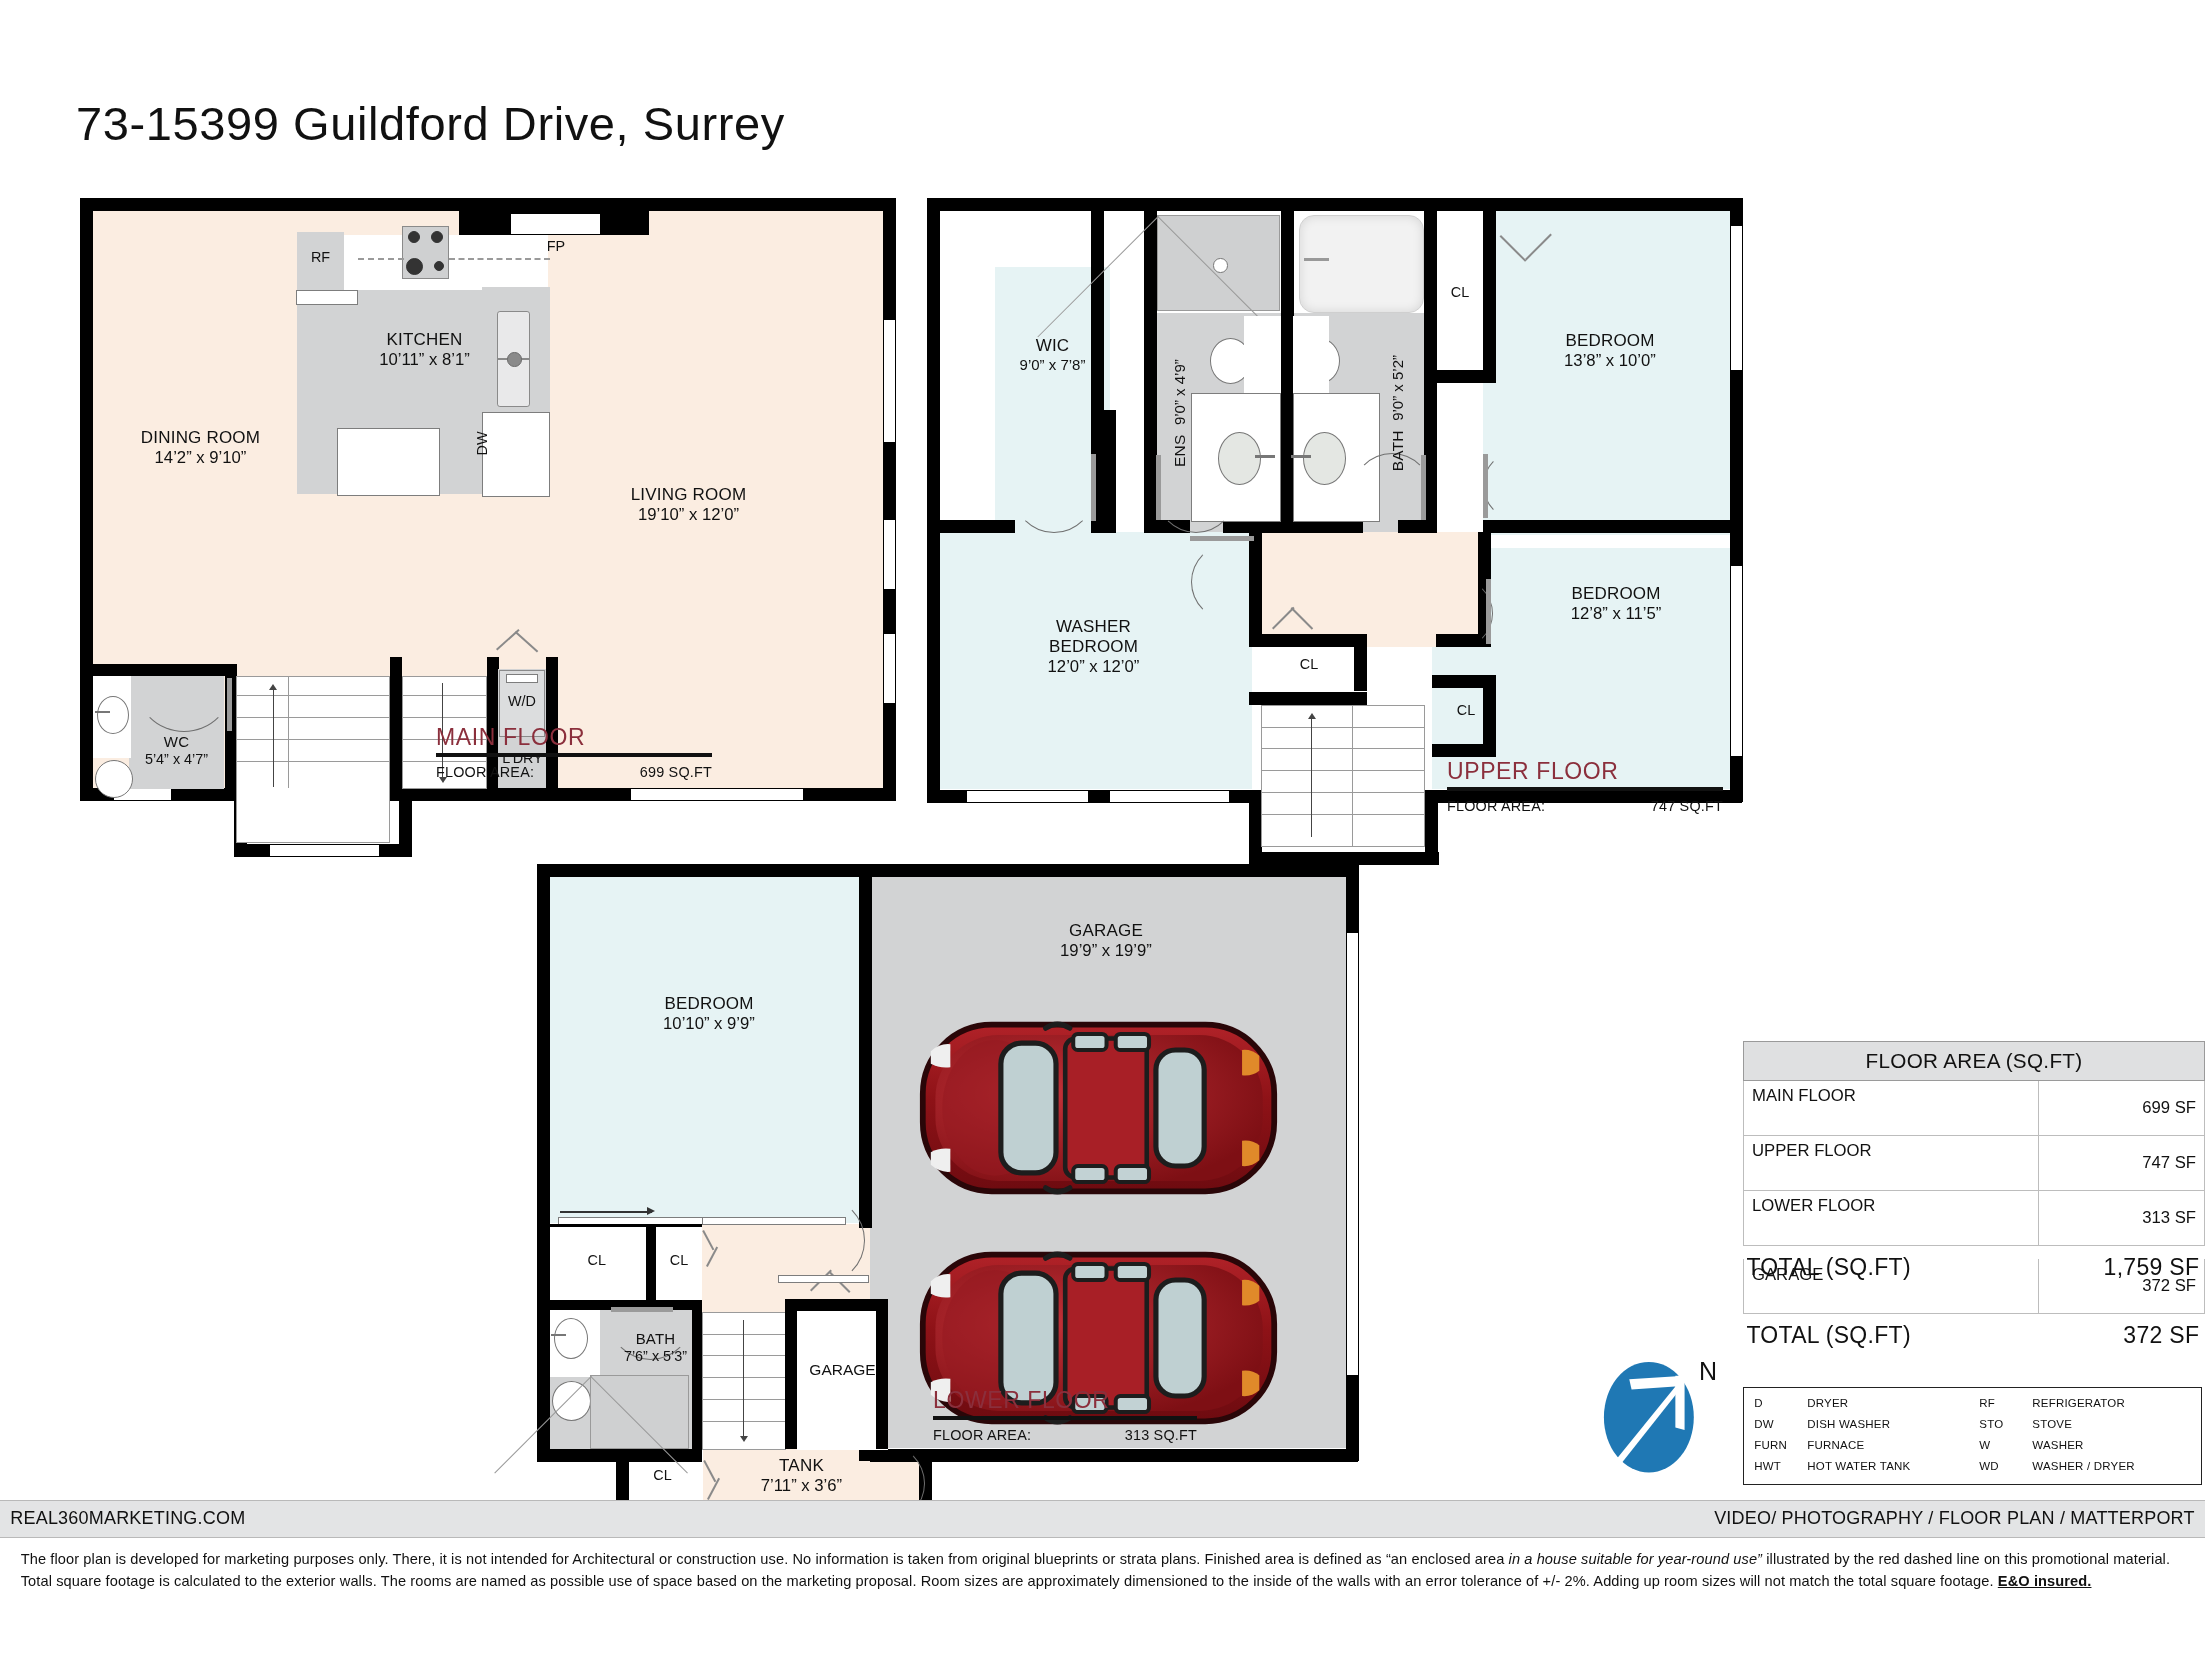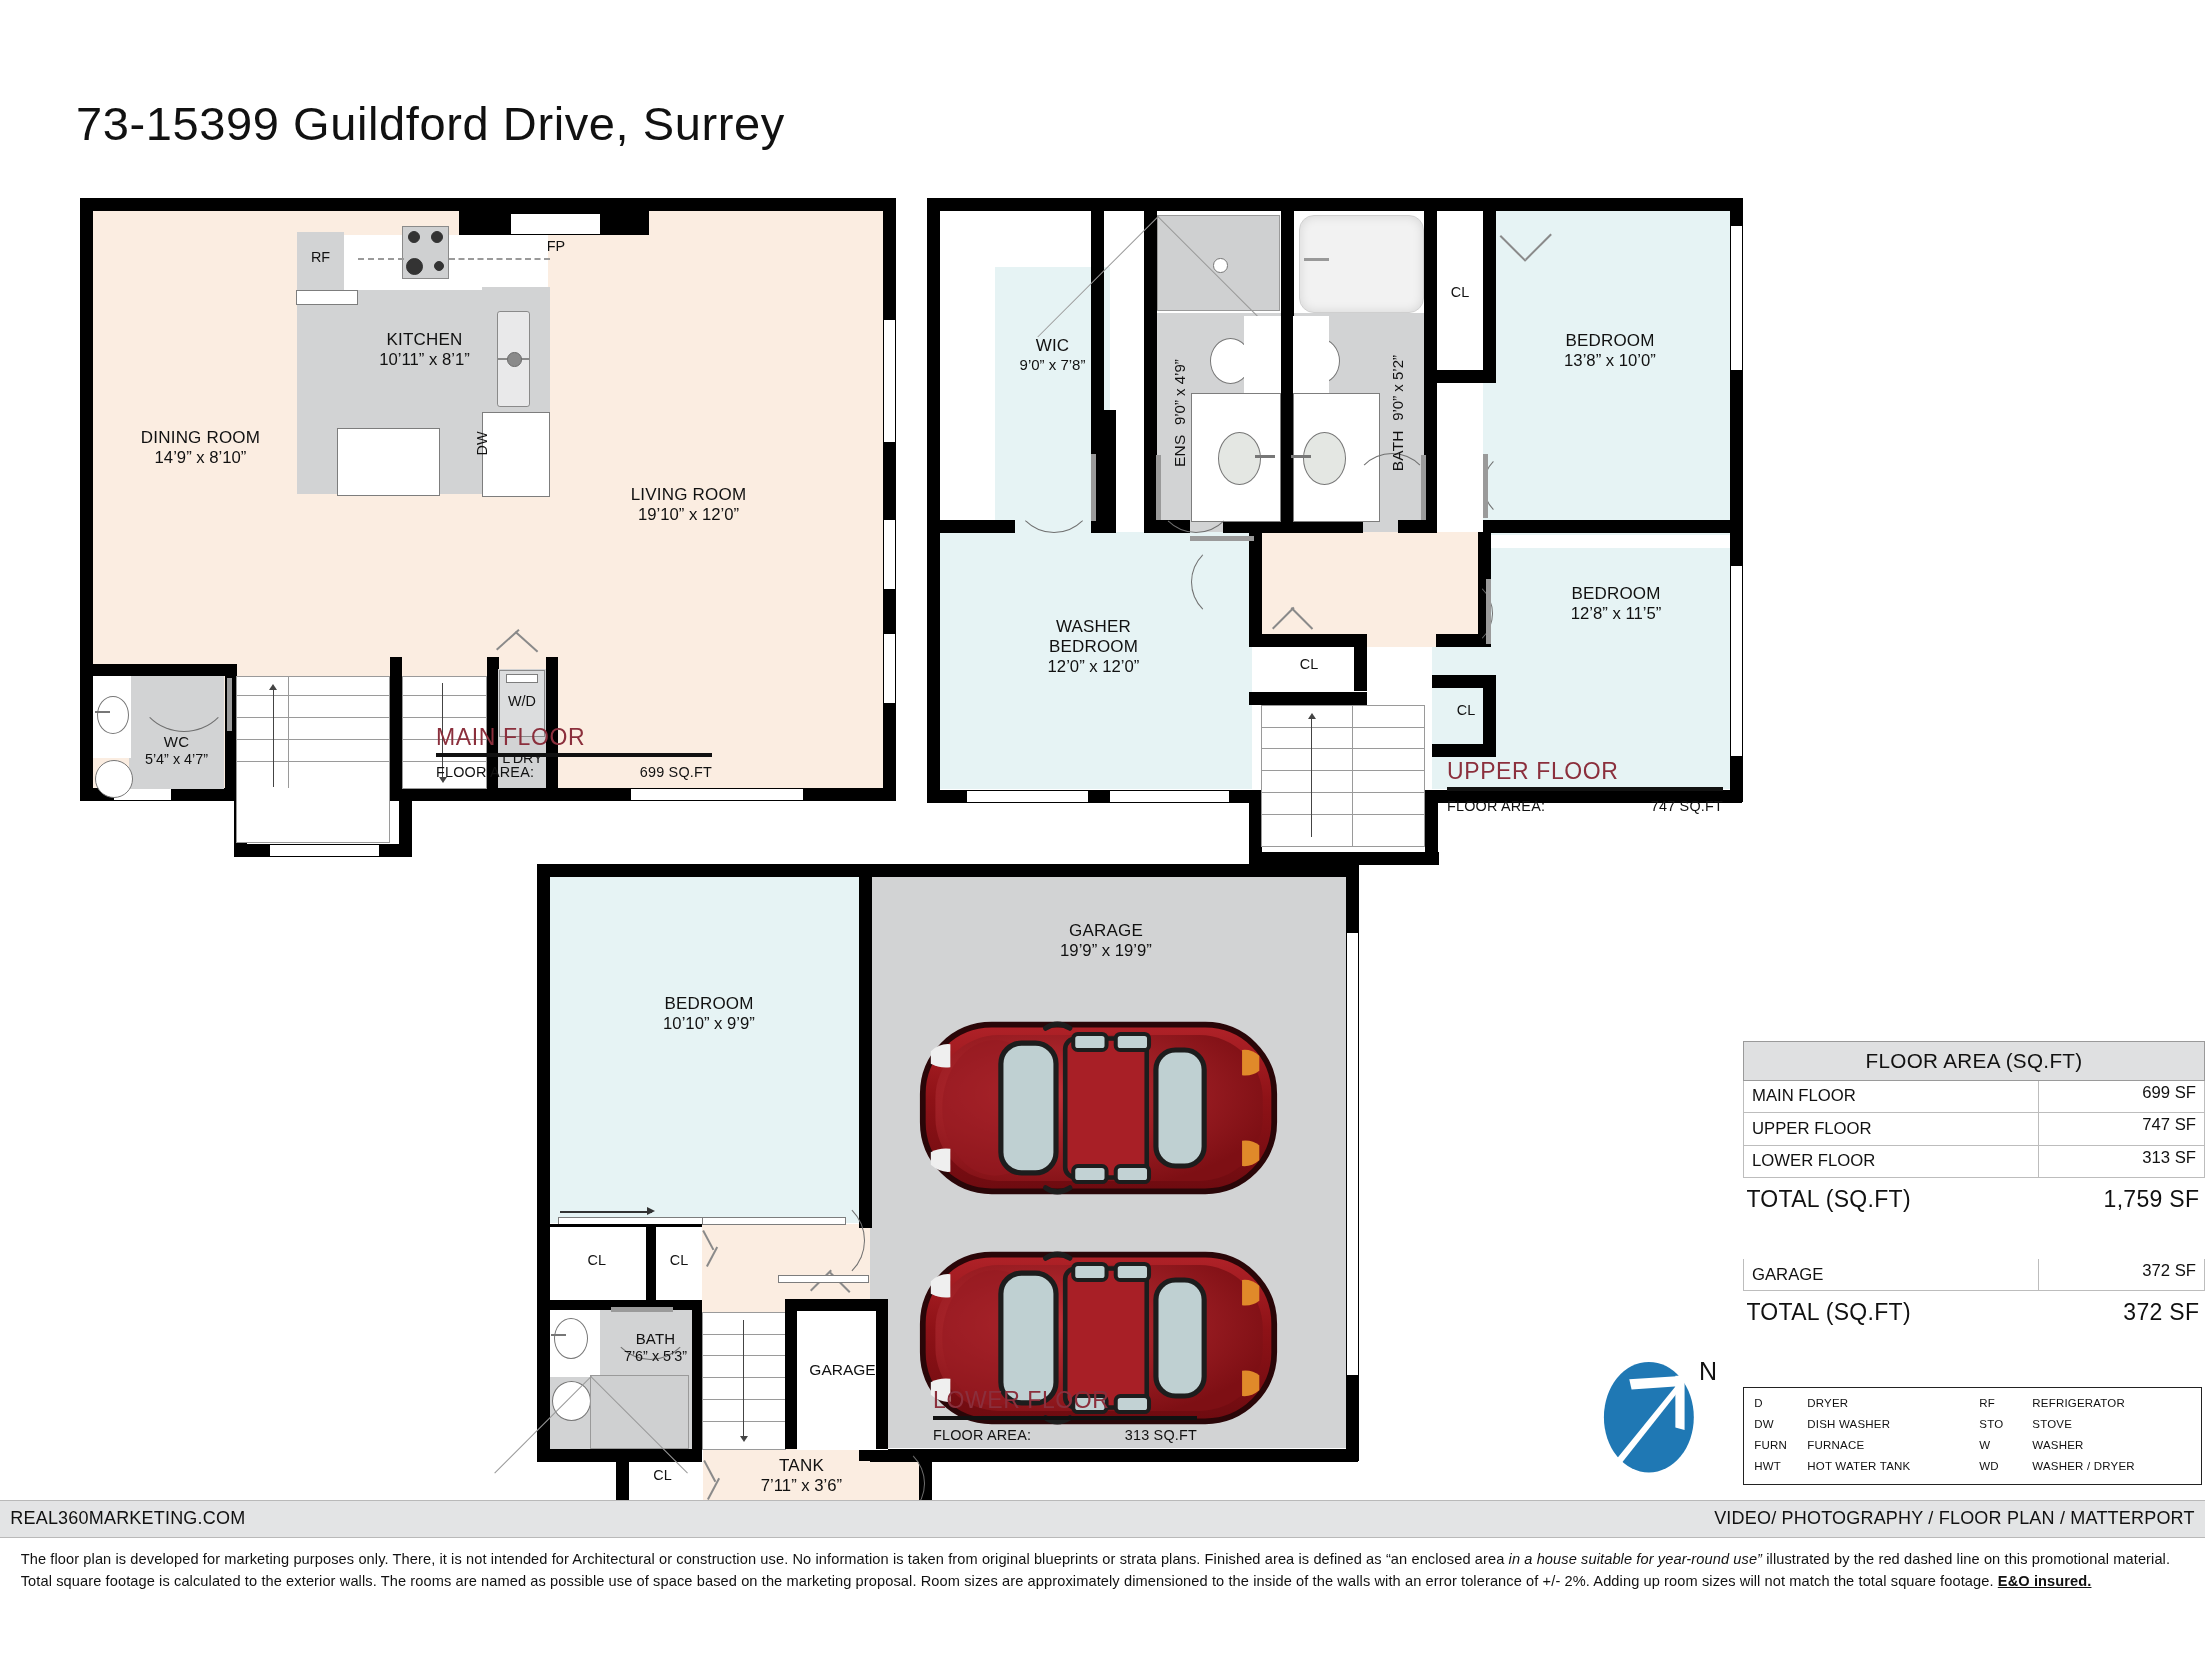--- a/index.html
+++ b/index.html
@@ -60,21 +60,21 @@
   .floorcap .ttl{font-size:23px;color:#8B2F3C;letter-spacing:0.6px;}
   .floorcap .rule{height:4px;background:#111;margin-top:2.3px;}
   .floorcap .row{display:flex;justify-content:space-between;font-size:14.4px;margin-top:7px;letter-spacing:0.2px;}
 
   
   .tbl{position:absolute;width:462px;border-collapse:collapse;font-size:16.7px;}
   .tbl .hdr{background:#DFE0E1;border:1.1px solid #9a9a9a;text-align:center;
             font-size:20.7px;padding:6.9px 0;letter-spacing:0.3px;}
   .tbl .r{display:flex;border:1.1px solid #bdbdbd;border-top:none;}
   .tbl .r .a{flex:1;padding:5.7px 8px;border-right:1.1px solid #bdbdbd;}
-  .tbl .r .b{width:149px;padding:2px 8px;text-align:right;}
+  .tbl .r .b{width:149px;padding:17px 8px;text-align:right;}
   .tbl .tot{display:flex;justify-content:space-between;font-size:23px;padding:8px 5.7px 0 3.4px;letter-spacing:0.3px;}
 
   
   #legend{position:absolute;border:1.7px solid #222;box-sizing:border-box;
           display:grid;grid-template-columns:53px 172px 53px 172px;
           padding:9.2px 10.3px;font-size:11.5px;row-gap:5.7px;letter-spacing:0.2px;}
 
   
   #compass{position:absolute;}
 
@@ -148,21 +148,21 @@
   <div class="thin" style="left:402px;top:214px;width:68px;height:85px;"></div>
   <div class="lbl tiny vert" style="left:374px;top:237px;width:57px;transform:rotate(-90deg);"><span>DW</span></div>
 
   <div class="lbl" style="left:241px;top:132px;width:207px;">
     <span class="n">KITCHEN</span>
     <span class="d">10’11” x 8’1”</span>
   </div>
 
   <div class="lbl" style="left:23px;top:230px;width:195px;">
     <span class="n">DINING ROOM</span>
-    <span class="d">14’9” x 8’10”</span>
+    <span class="d">14’2” x 9’10”</span>
   </div>
 
   <div class="lbl" style="left:505px;top:287px;width:207px;">
     <span class="n">LIVING ROOM</span>
     <span class="d">19’10” x 12’0”</span>
   </div>
 
   <div class="wall" style="left:12.6px;top:466px;width:144px;height:11.5px;"></div>
   <div class="wall" style="left:145px;top:466px;width:11.5px;height:124px;"></div>
   <div class="fill grey" style="left:49px;top:478px;width:95px;height:113px;"></div>

